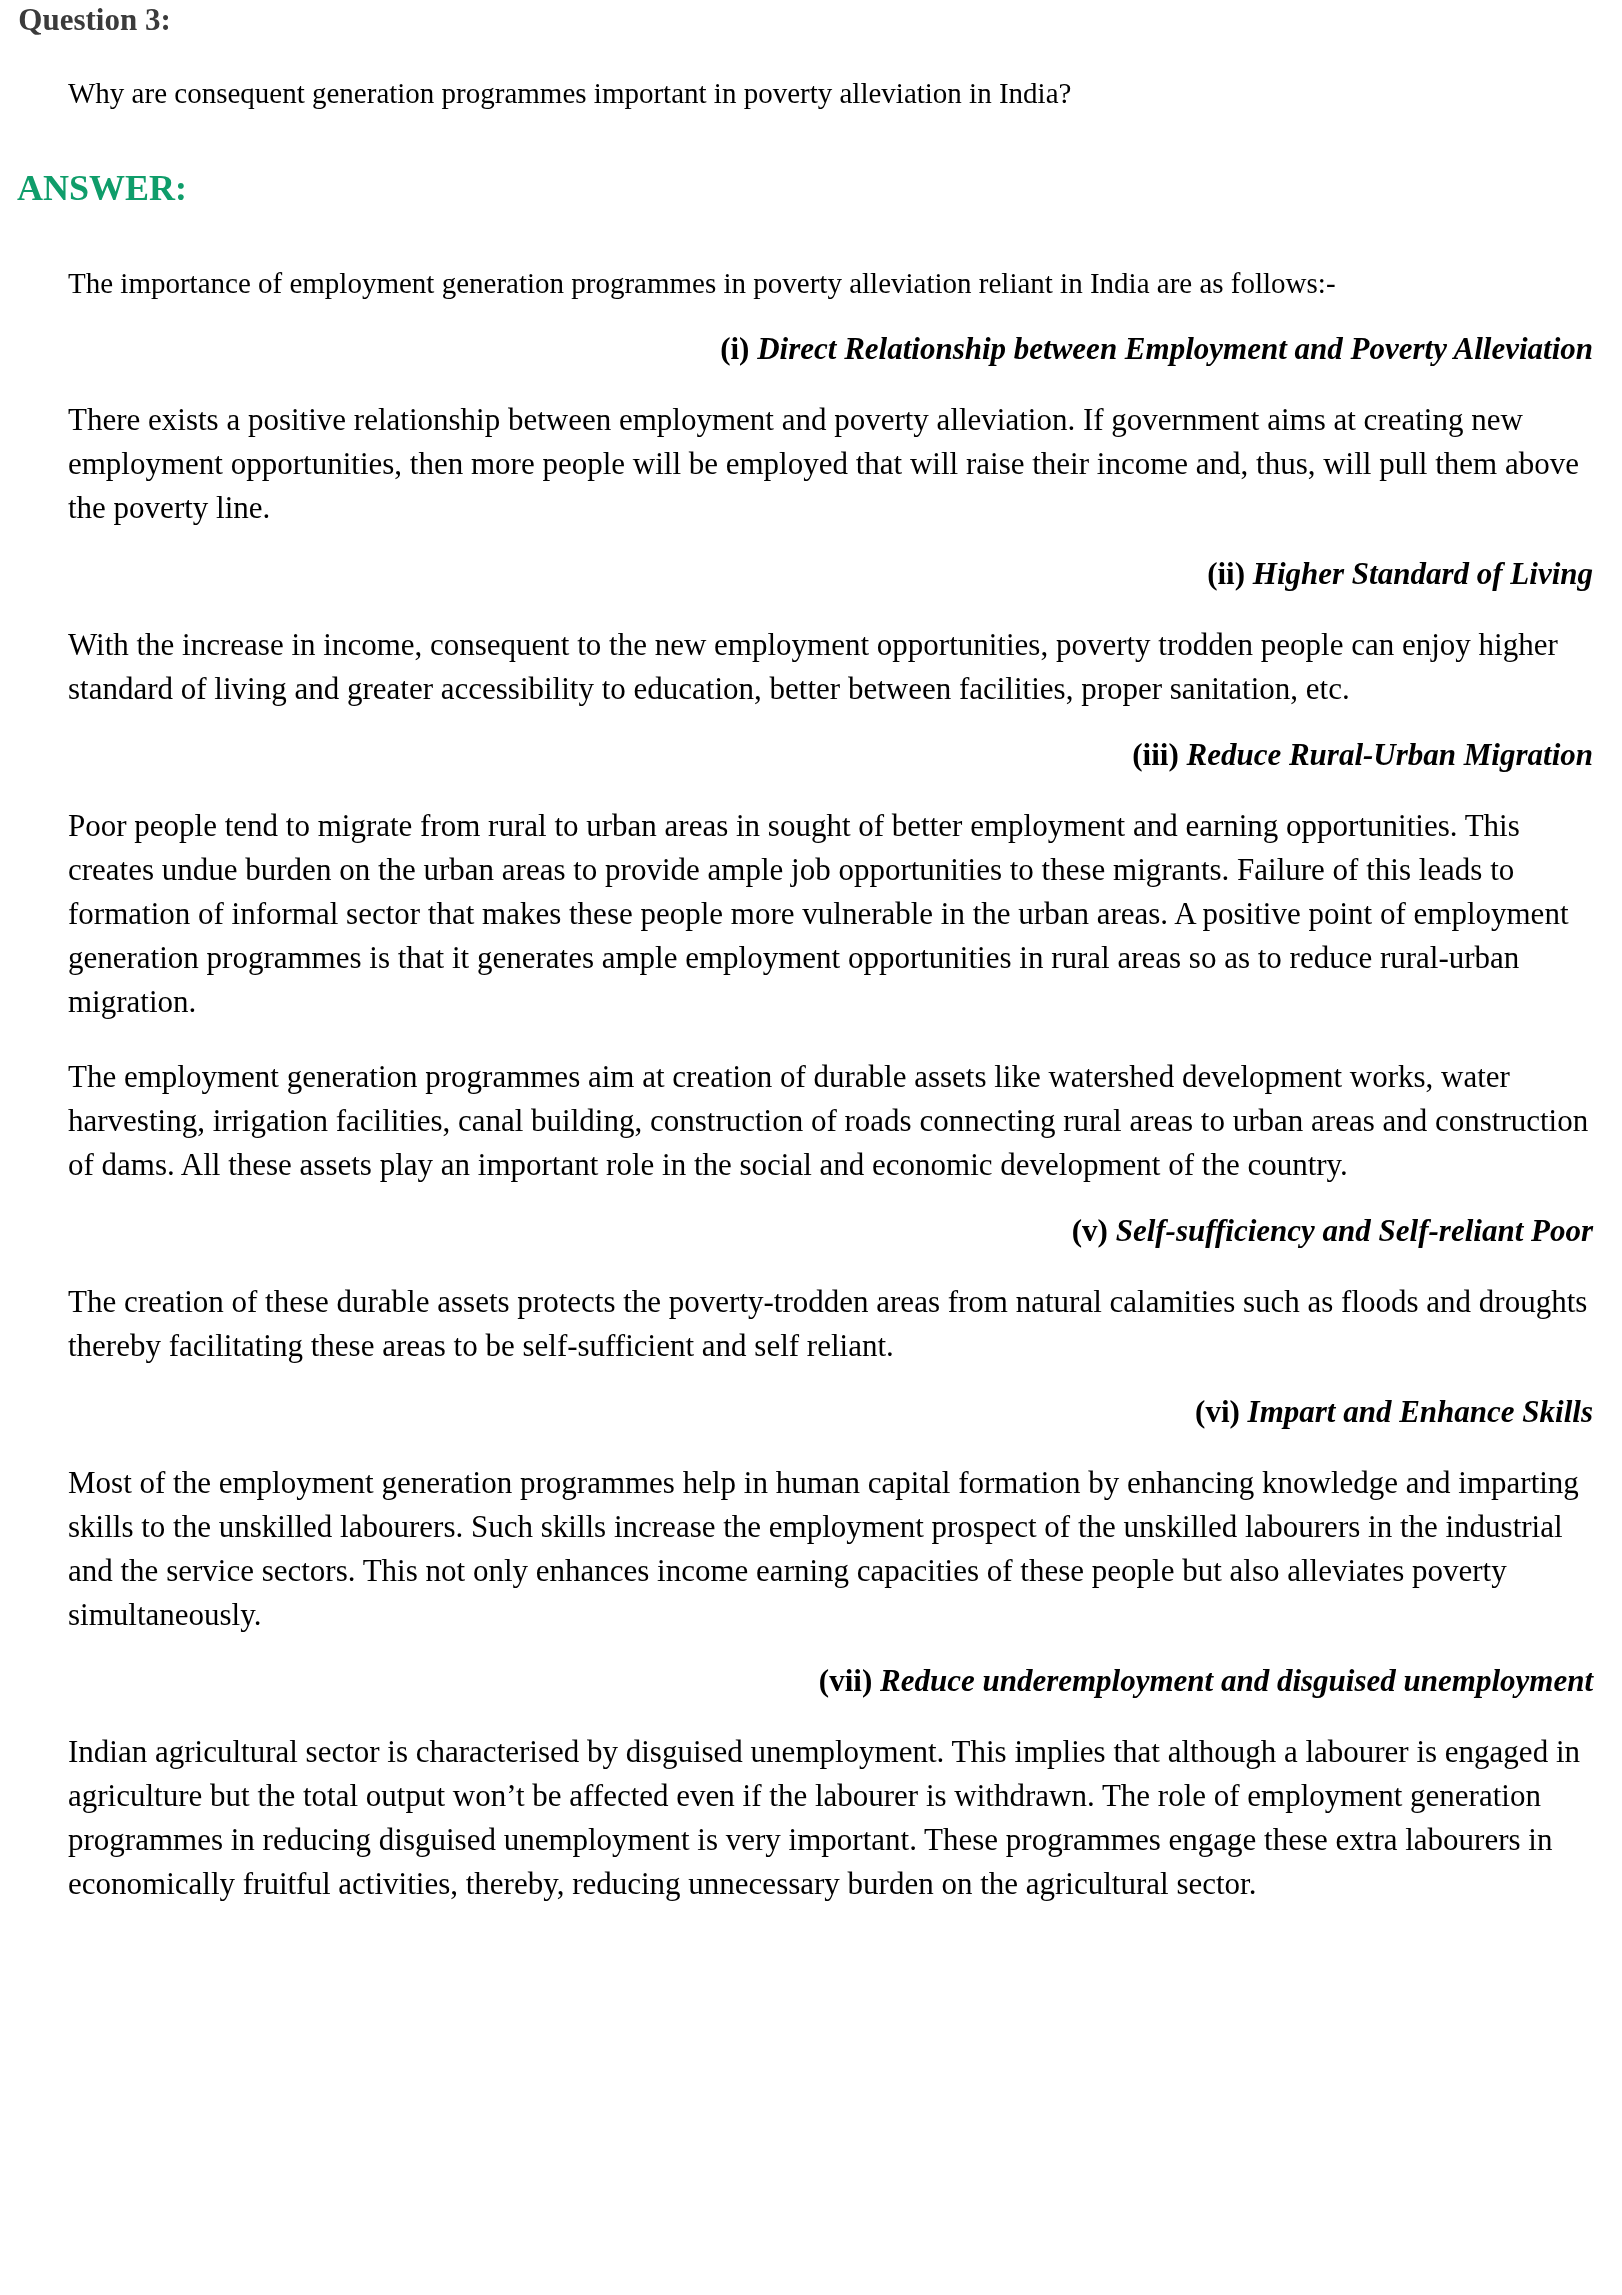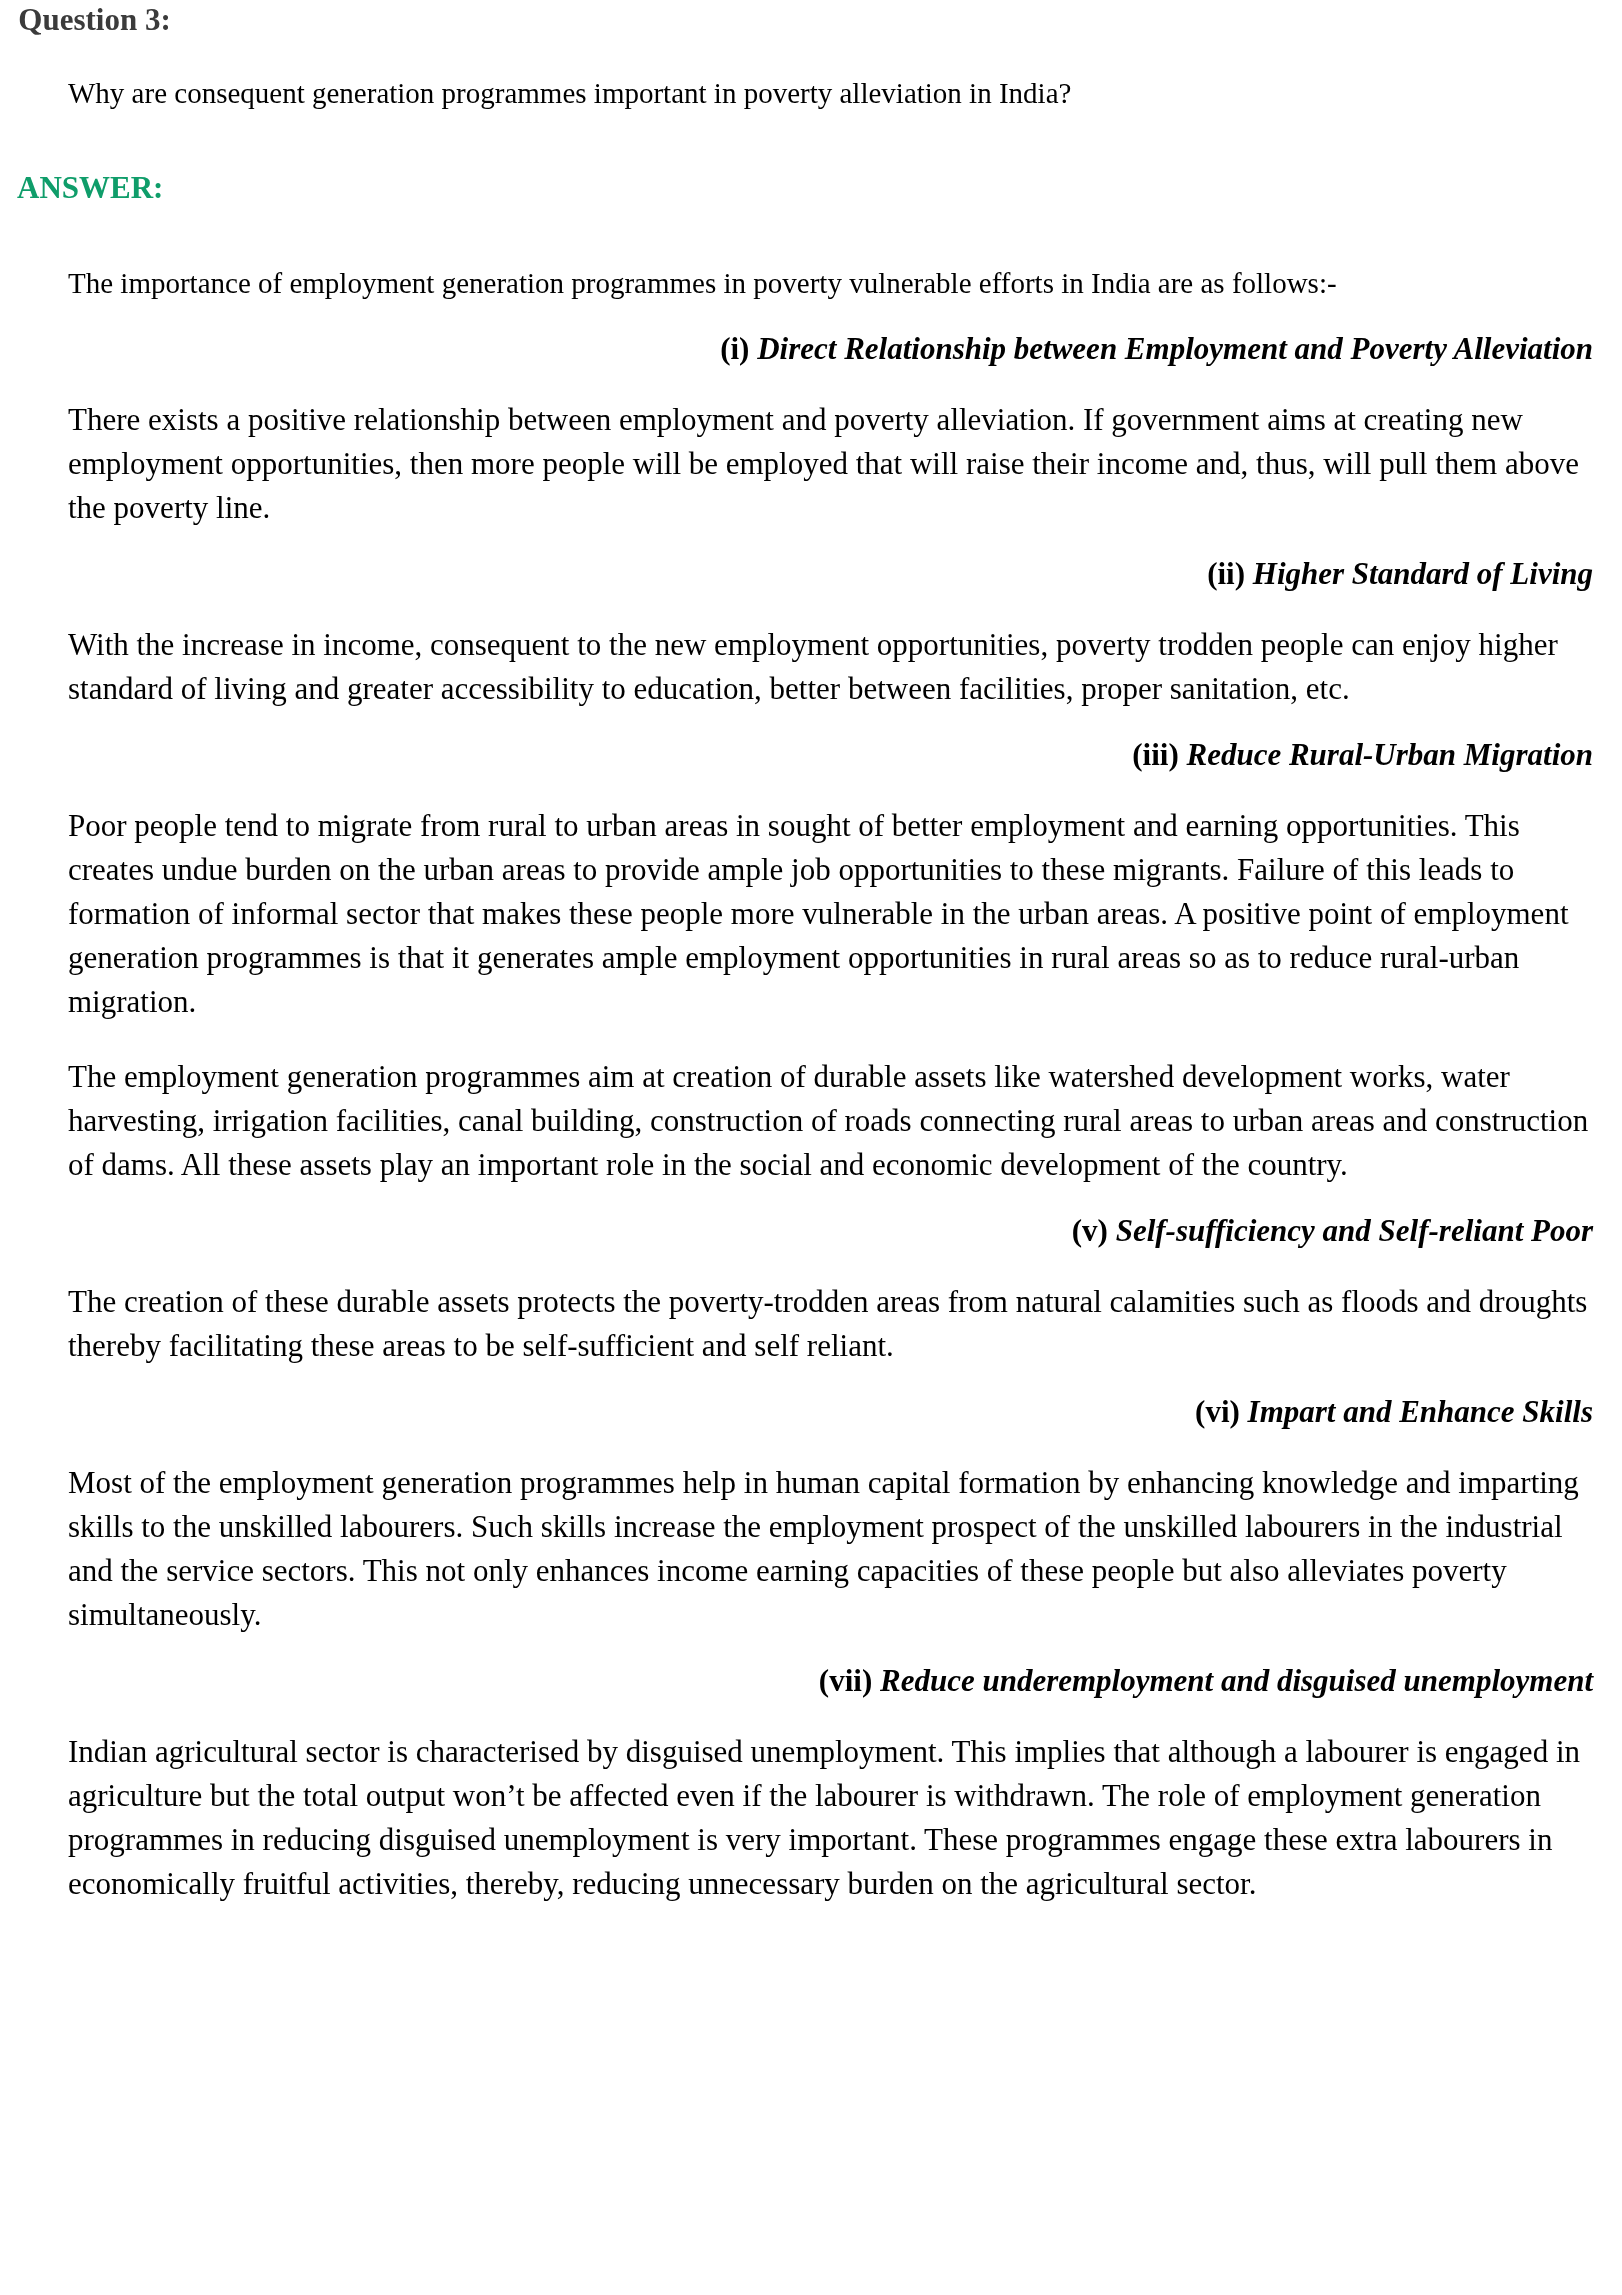--- a/index.html
+++ b/index.html
@@ -24,21 +24,21 @@
 
   .q-text {
     margin: 34px 29px 0 68px;
     font-size: 29px;
     line-height: 44px;
   }
 
   .a-label {
     margin: 56px 0 0 0;
     padding-left: 17px;
-    font-size: 31px;
+    font-size: 36px;
     line-height: 34px;
     font-weight: 700;
   }
 
   .content {
     margin: 0 29px 0 68px;
   }
 
   .intro {
     margin: 56px 0 0 0;
@@ -77,21 +77,21 @@
 <div class="page">
 
   <h2 class="q-label" style="color: rgb(59, 59, 59);">Question 3:</h2>
 
   <p class="q-text">Why are consequent generation programmes important in poverty alleviation in India?</p>
 
   <h2 class="a-label" style="color: rgb(15, 157, 106);">ANSWER:</h2>
 
   <div class="content">
 
-    <p class="intro">The importance of employment generation programmes in poverty vulnerable efforts in India are as follows:-</p>
+    <p class="intro">The importance of employment generation programmes in poverty alleviation reliant in India are as follows:-</p>
 
     <div class="section">
       <h3 class="sec-h"><span class="num">(i)</span> <span class="ttl">Direct Relationship between Employment and Poverty Alleviation</span></h3>
       <p class="sec-p">There exists a positive relationship between employment and poverty alleviation. If government aims at creating new employment opportunities, then more people will be employed that will raise their income and, thus, will pull them above the poverty line.</p>
     </div>
 
     <div class="section">
       <h3 class="sec-h"><span class="num">(ii)</span> <span class="ttl">Higher Standard of Living</span></h3>
       <p class="sec-p">With the increase in income, consequent to the new employment opportunities, poverty trodden people can enjoy higher standard of living and greater accessibility to education, better between facilities, proper sanitation, etc.</p>
     </div>

